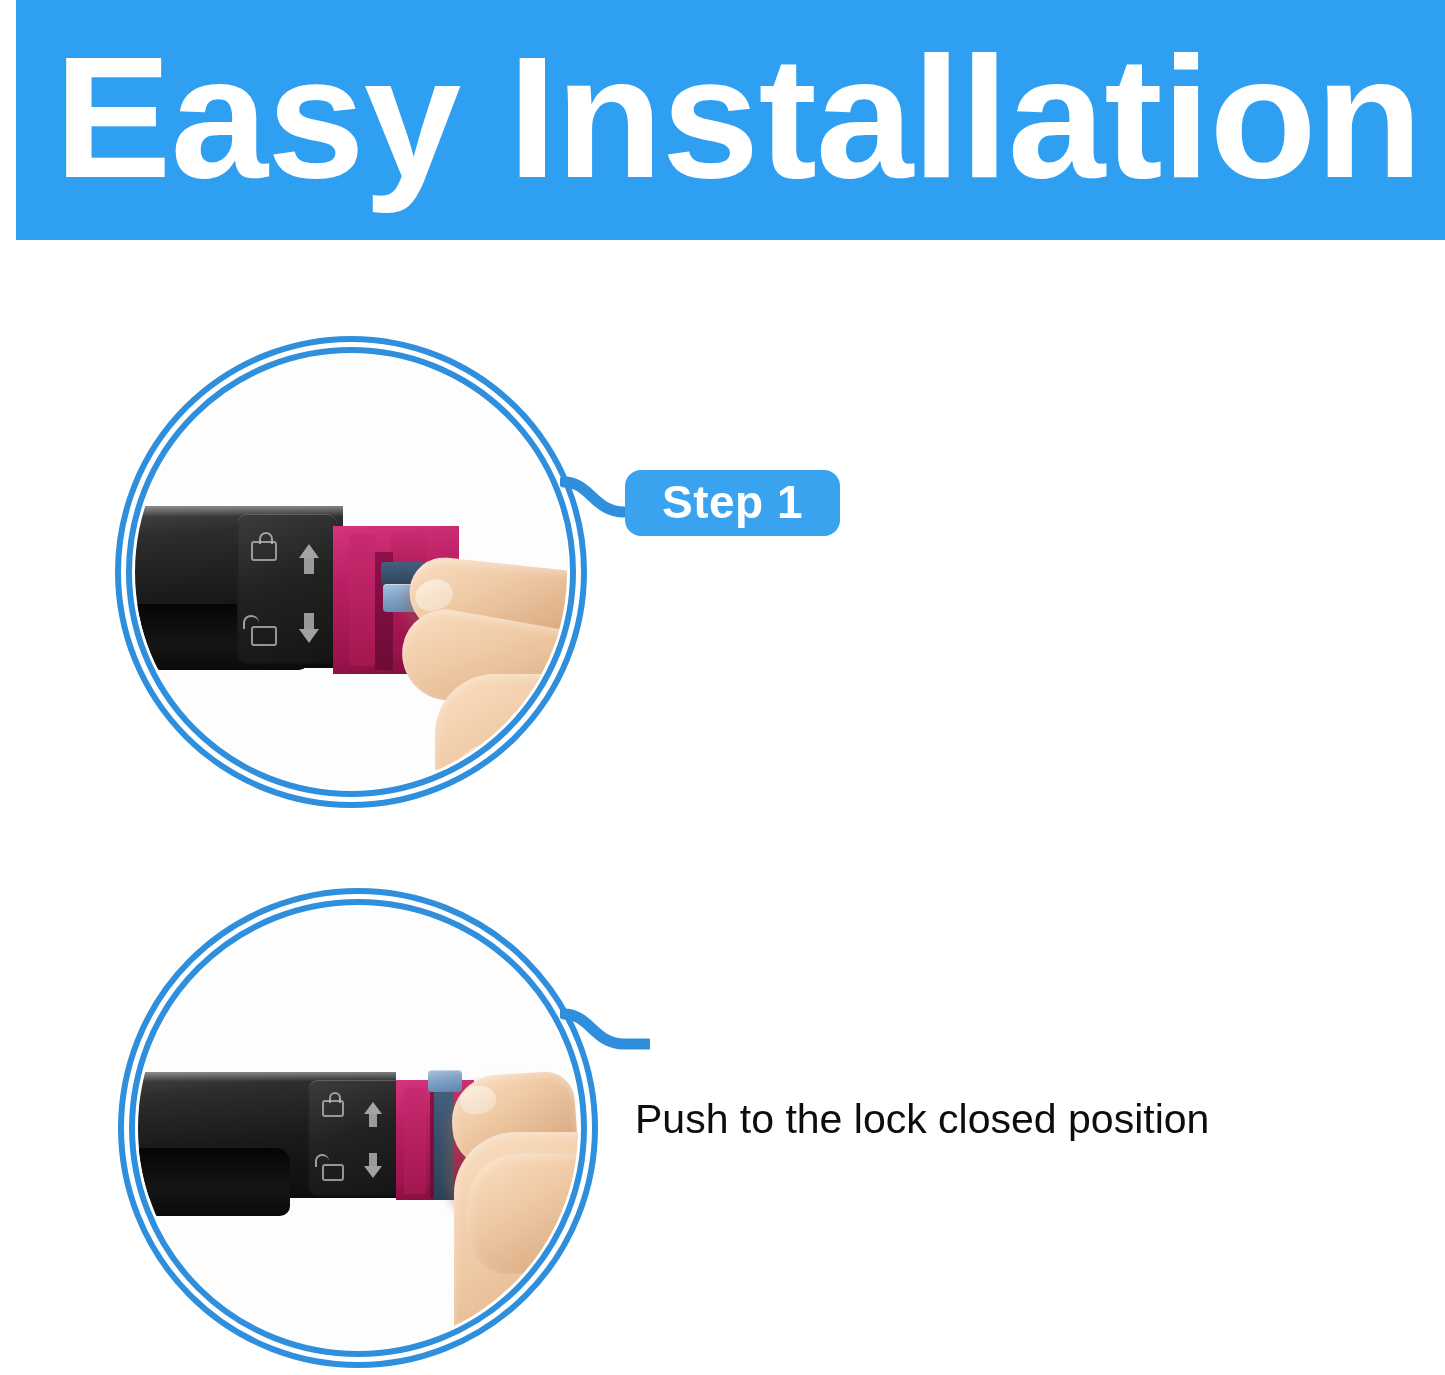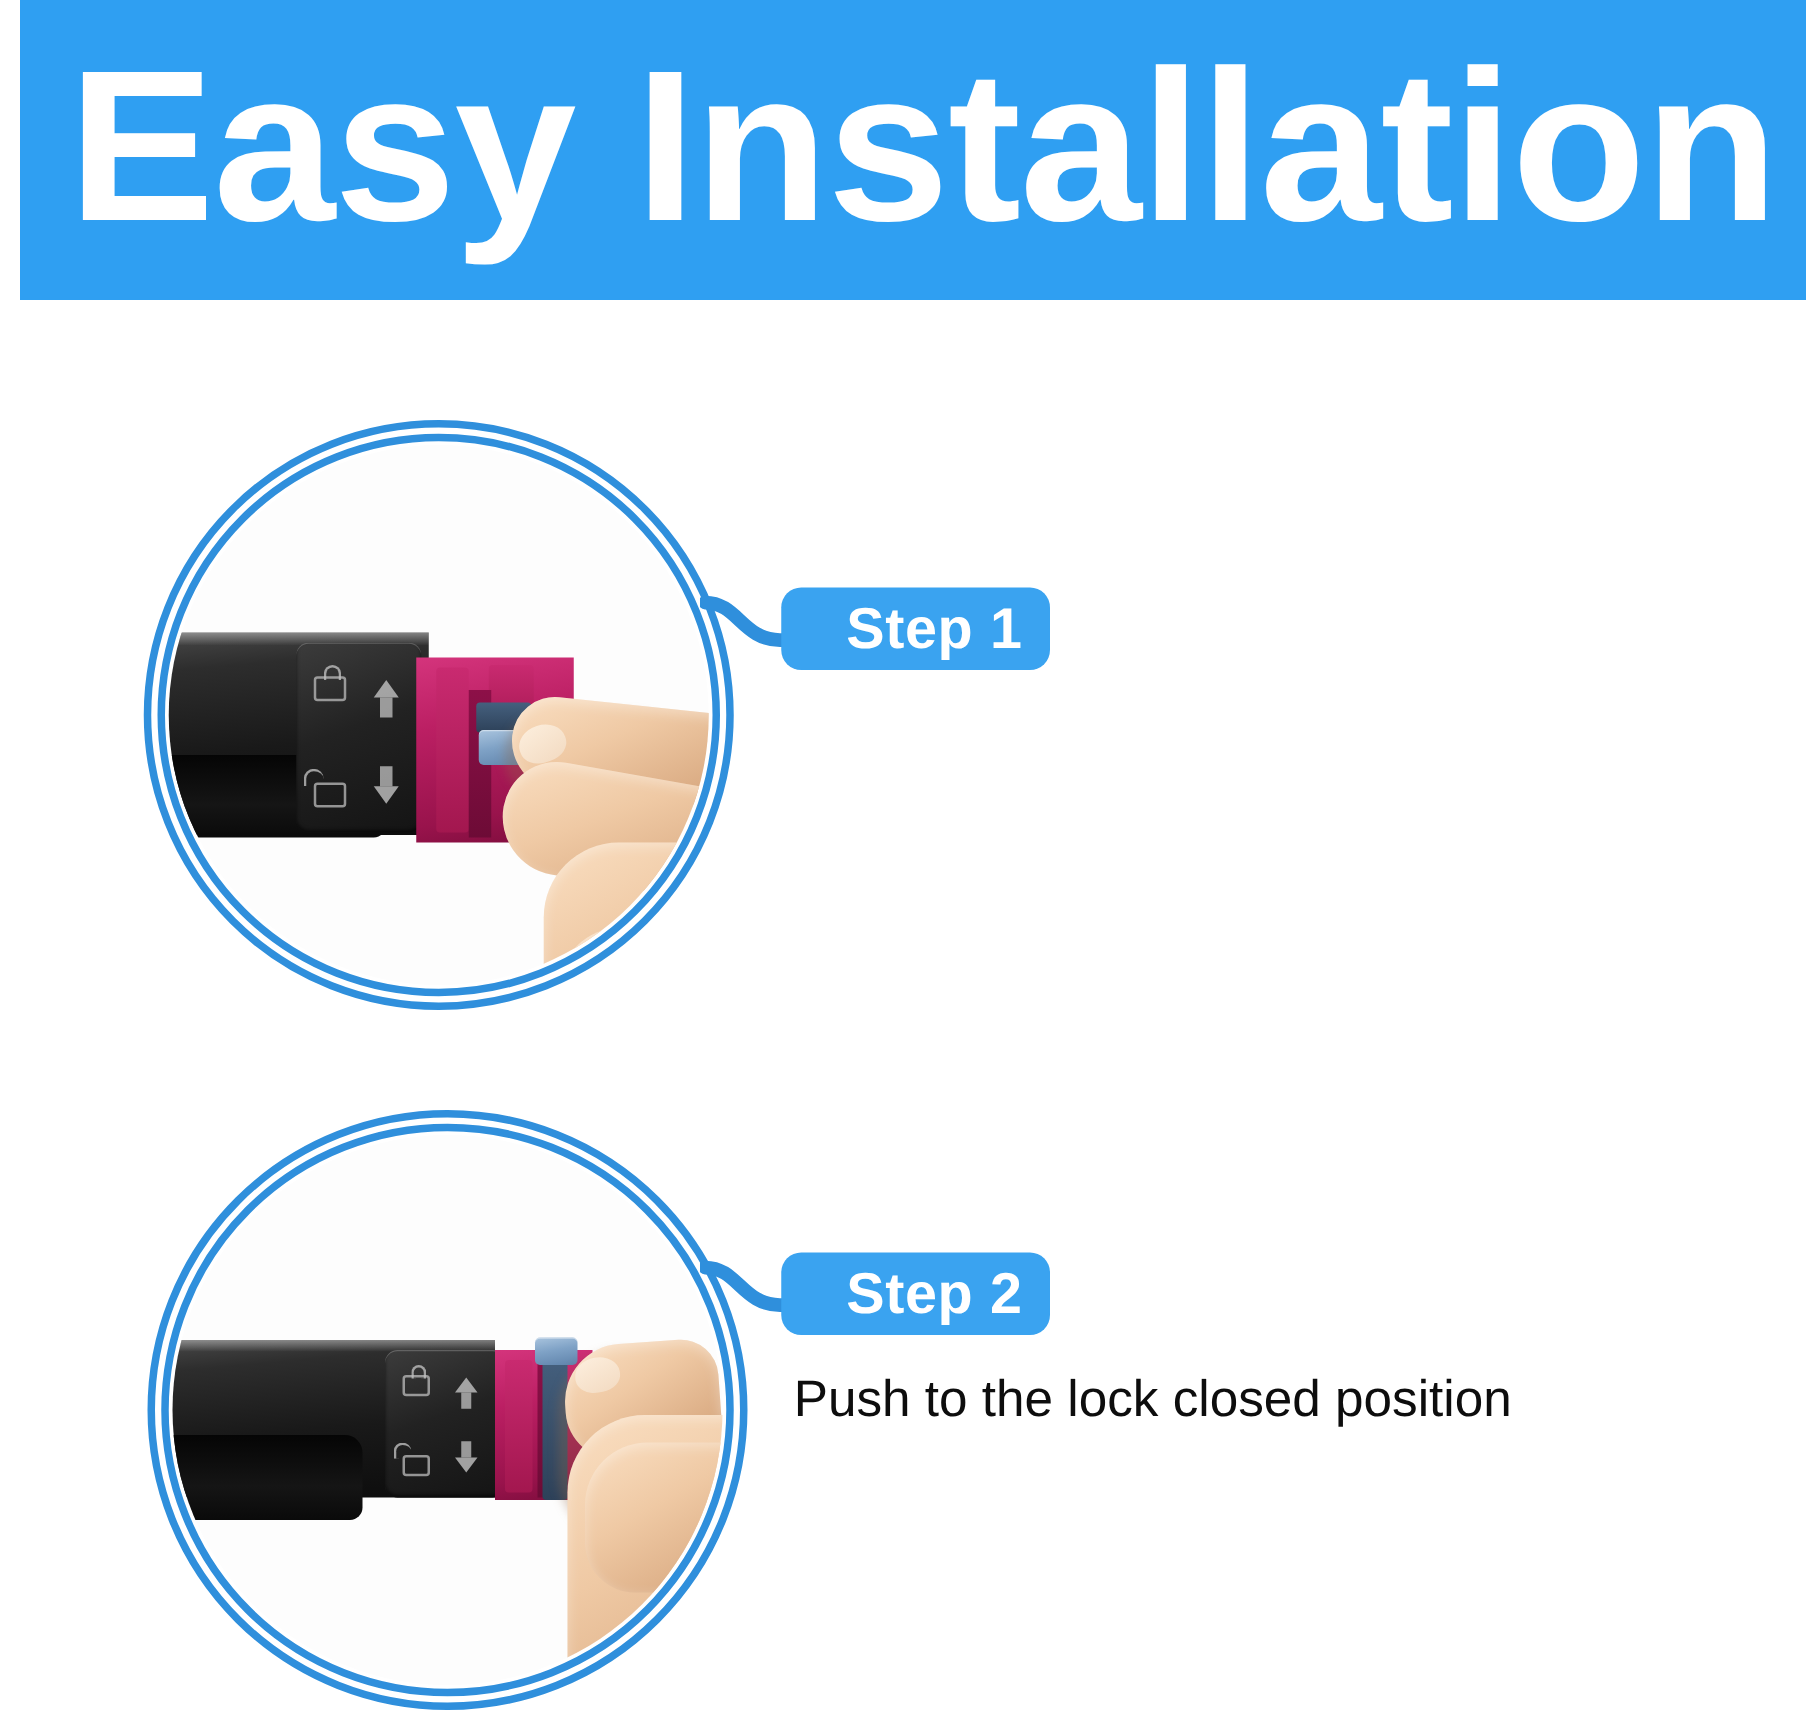--- a/index.html
+++ b/index.html
@@ -77,21 +77,21 @@
     pointer-events: none;
   }
 
   
   .step-badge {
     position: absolute;
     background: #3AA3F0;
     border-radius: 16px;
     display: flex;
     align-items: center;
-    justify-content: flex-end;
+    justify-content: center;
     padding: 0 22px;
     box-sizing: border-box;
   }
   .step-badge-label {
     color: #ffffff;
     font-family: "Liberation Sans", sans-serif;
     font-weight: bold;
     font-size: 46px;
     line-height: 1;
     white-space: nowrap;
@@ -327,18 +327,15 @@
     </div>
 
     <div class="ring-inner"></div>
     <div class="ring-outer"></div>
   </div>
 
   <svg class="connector" style="left:560px; top:140px; width:90px; height:80px;" viewBox="0 0 90 80">
     <path d="M4 22 C 30 22, 34 52, 64 52 L 88 52" fill="none" stroke="#2F8FDC" stroke-width="11" stroke-linecap="round"></path>
   </svg>
 
-  <div class="step-badge" style="left:625px; top:150px; width:215px; height:66px;">
-    <span class="step-badge-label">Step 2</span>
-  </div>
 
   <div class="step-desc" style="left:635px; top:240px; width:720px;">Push to the lock closed position</div>
 </div>
 
 </body></html>

